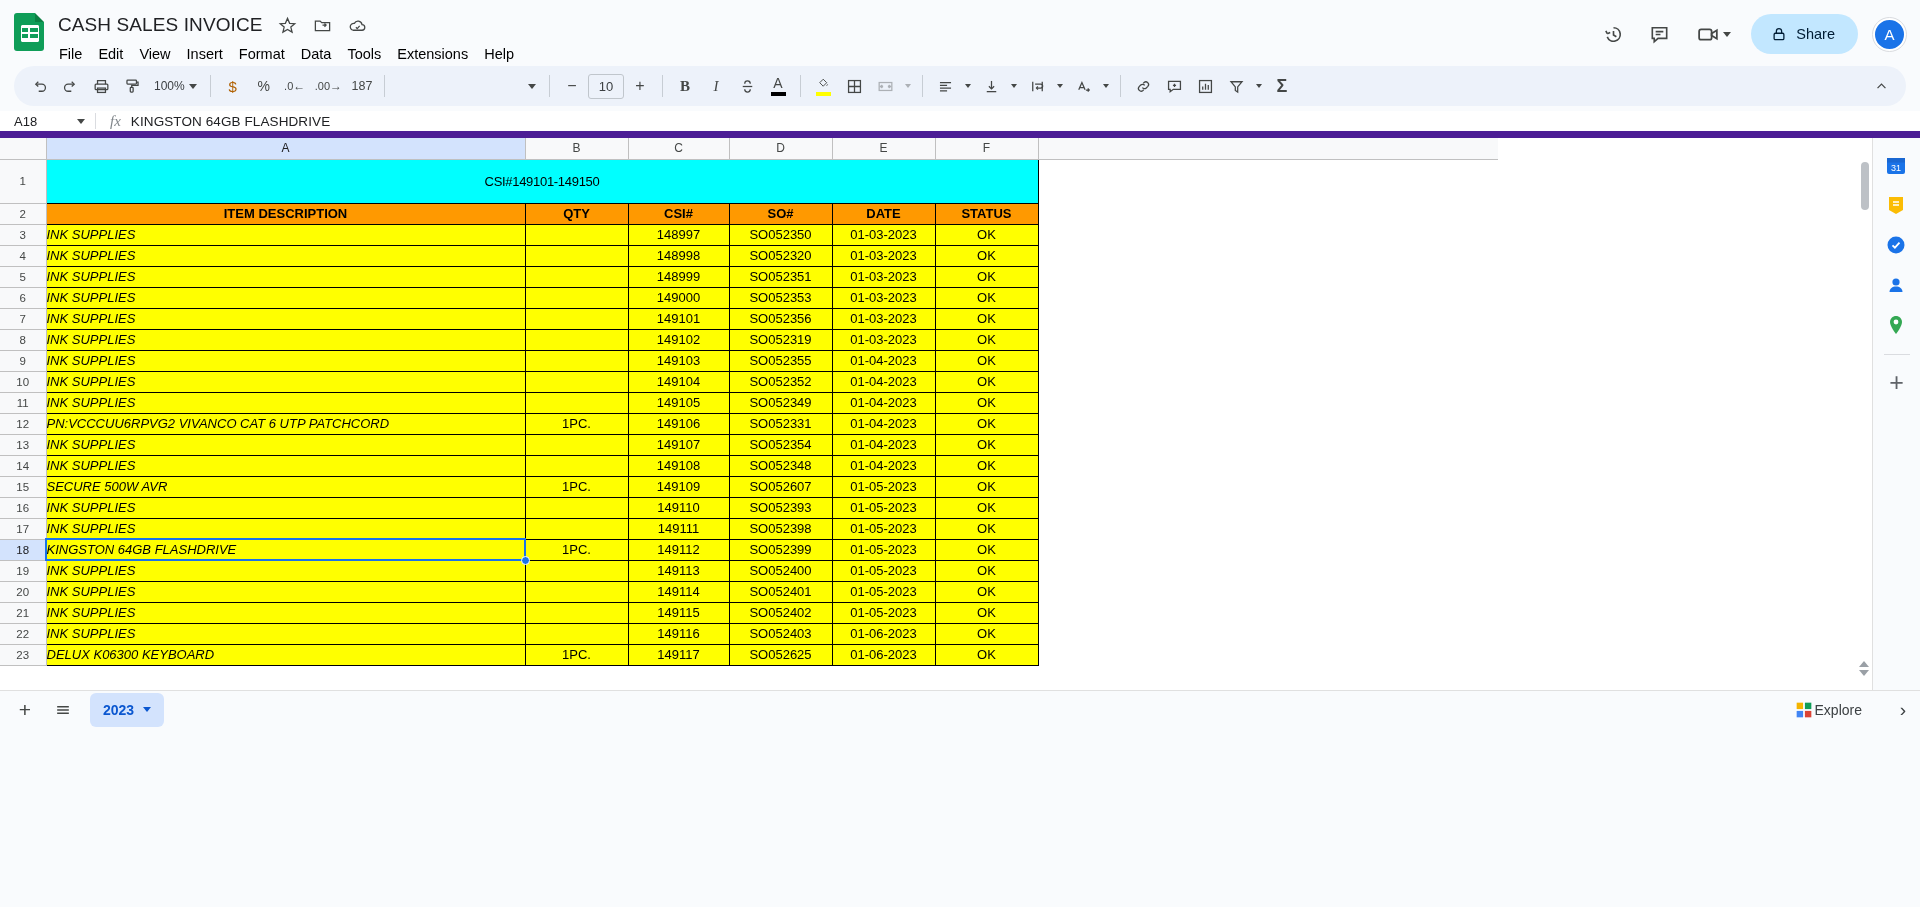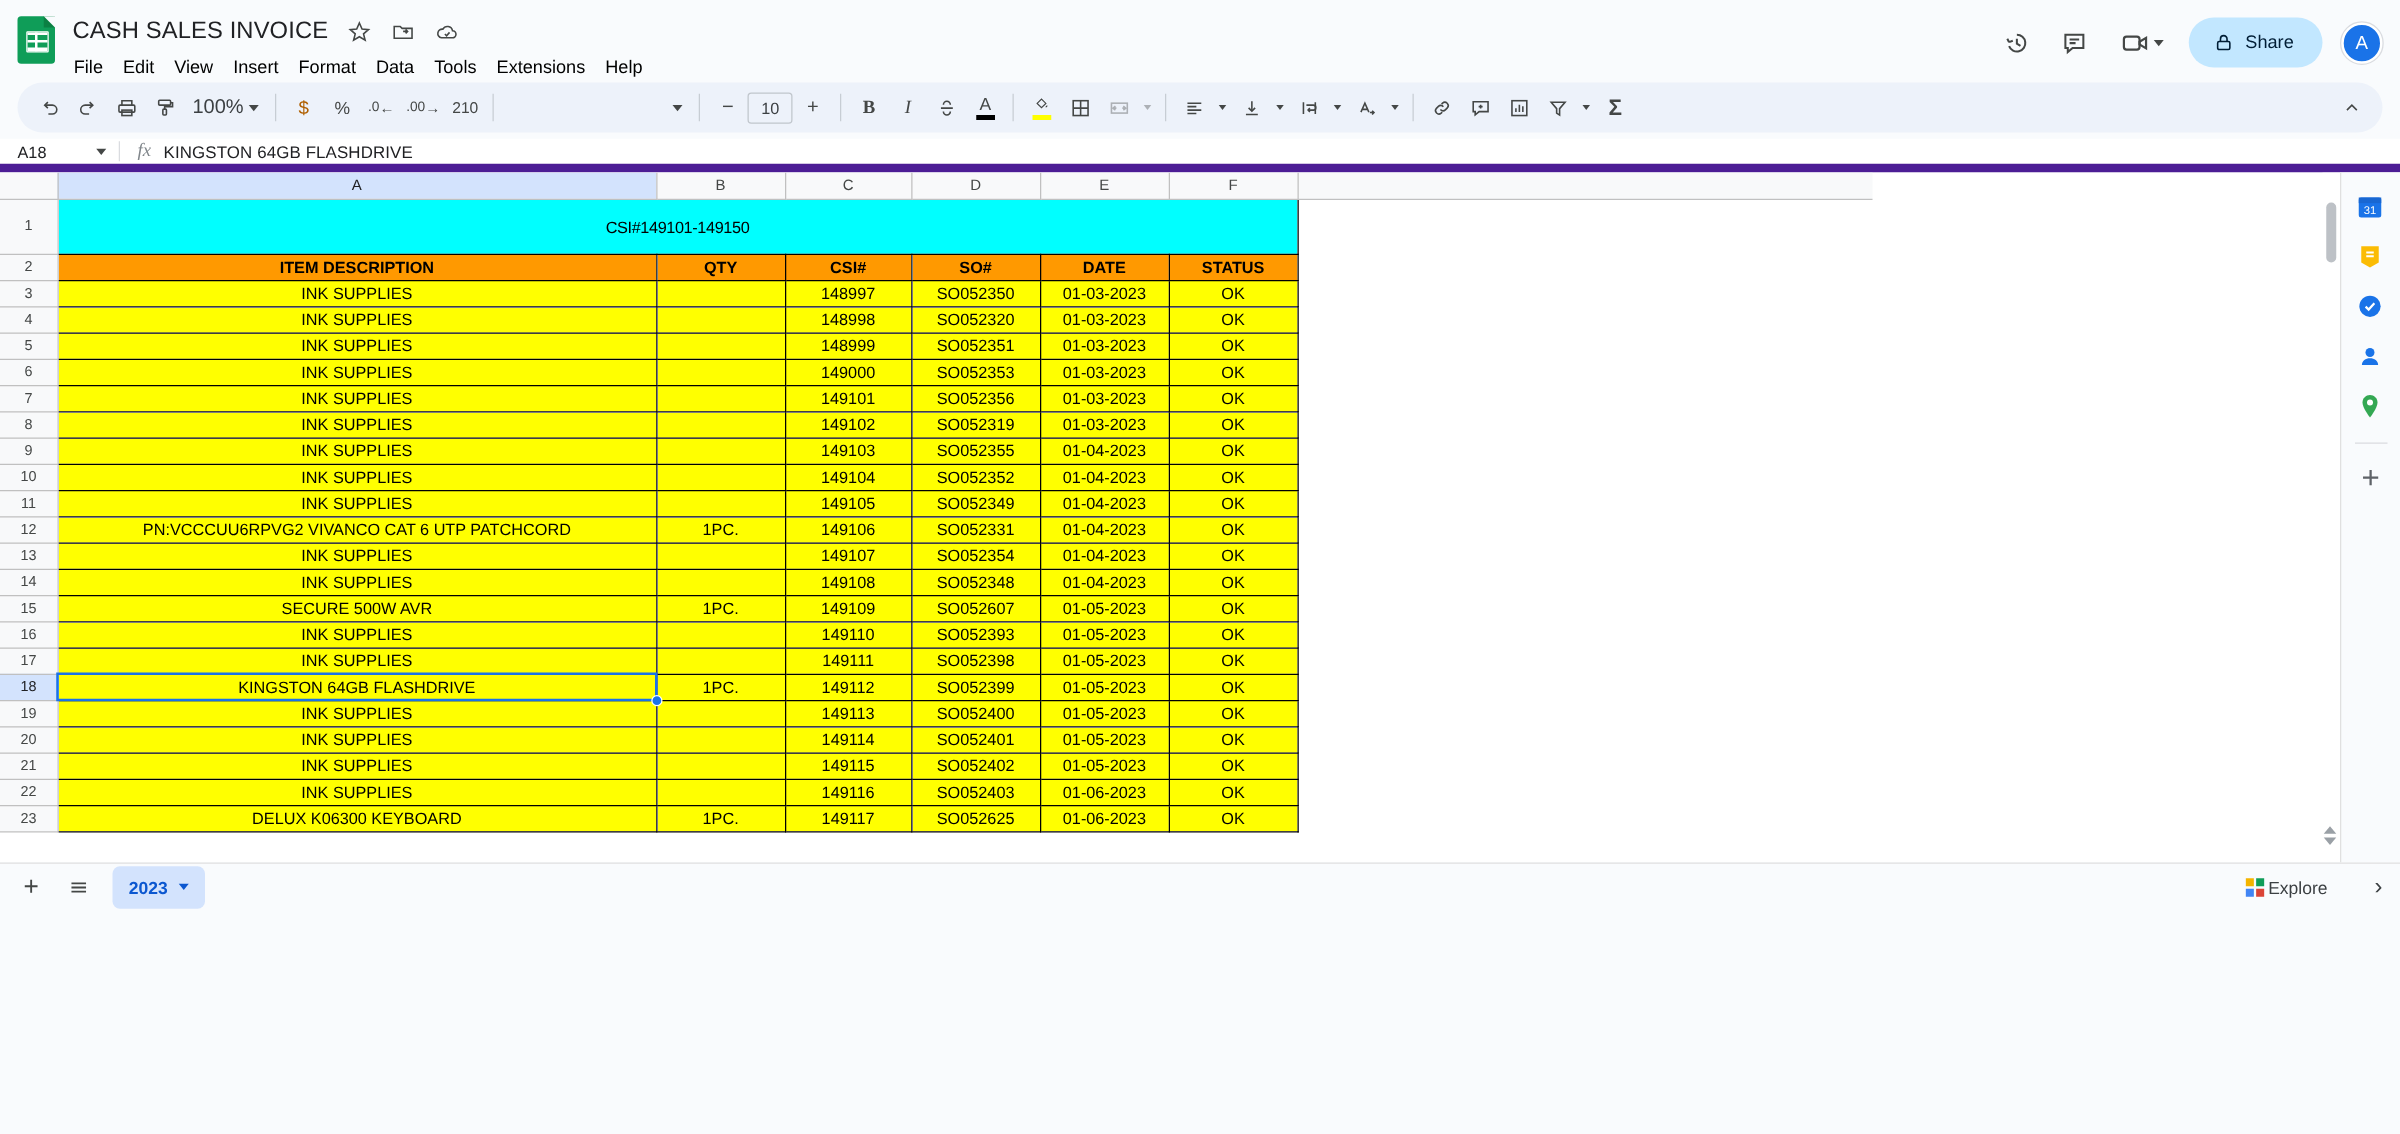--- a/index.html
+++ b/index.html
@@ -54,21 +54,21 @@
   .toolbar {
     height: 40px; background: #edf2fa; border-radius: 20px; display: flex; align-items: center;
     padding: 0 10px; gap: 1px; position: relative;
   }
   .tbtn {
     min-width: 30px; height: 30px; border-radius: 4px; display: flex; align-items: center; justify-content: center;
     cursor: pointer; color: #444746; font-size: 13px; padding: 0 4px;
   }
   .tbtn svg { width: 19px; height: 19px; fill: none; stroke: #444746; stroke-width: 1.6; }
   .tdiv { width: 1px; height: 22px; background: #c7cdd4; margin: 0 6px; }
-  .zoom-box { display: flex; align-items: center; gap: 4px; padding: 0 6px; font-size: 16px; color:#3c4043; }
+  .zoom-box { display: flex; align-items: center; gap: 4px; padding: 0 6px; font-size: 12px; color:#3c4043; }
   .caret { width: 0; height: 0; border-left: 4px solid transparent; border-right: 4px solid transparent; border-top: 5px solid #444746; }
   .caret.sm { border-left-width:3.5px; border-right-width:3.5px; border-top-width:4.5px;}
   .fs-box { width: 36px; height: 25px; border: 1px solid #c0c6cc; border-radius: 3px; display: flex; align-items: center; justify-content: center; font-size: 13px; color:#3c4043; background:#edf2fa;}
   .bold-b { font-weight: bold; font-size: 15px; font-family: "Liberation Serif", serif;}
   .ital-i { font-style: italic; font-size: 15px; font-family: "Liberation Serif", serif;}
   .underline-swatch { display:flex; flex-direction:column; align-items:center; justify-content:center; line-height:1;}
   .underline-swatch .bar { width: 15px; height: 4px; margin-top: 2px; }
   .collapse-btn { position: absolute; right: 10px; }
 
   
@@ -95,21 +95,21 @@
     width: 46px; height: 21px; background: #f8f9fa; border-right: 1px solid #c0c0c0; border-bottom: 1px solid #c0c0c0;
     font-size: 11.5px; color: #444746; text-align: center; vertical-align: middle;
   }
   td.rowhead.sel { background: #d3e3fd; color:#202124; }
   td.cell {
     height: 21px; font-size: 13px; color: #000; vertical-align: middle;
     border-right: 1px solid #000; border-bottom: 1px solid #000;
     white-space: nowrap; overflow: hidden;
   }
   td.blankcell { border: none; background: #fff; height:21px; }
-  .c-left  { text-align: center; padding-left: 4px; }
+  .c-left  { text-align: left; padding-left: 4px; font-style: italic; }
   .c-center{ text-align: center; }
   .title-cell { background: #00ffff; font-size: 27px; font-weight: normal; text-align: center; height: 44px; letter-spacing: -.3px;}
   .hdr-cell { background: #ff9900; font-weight: bold; font-size: 13px; text-align: center; height: 22px;}
   .data-cell { background: #ffff00; }
 
   
   .sel-box {
     position: absolute; border: 2px solid #1a73e8; pointer-events: none; box-sizing: border-box;
   }
   .fill-handle {
@@ -259,21 +259,21 @@
     <div class="tbtn" style="font-size:15px;color:#b06000;">$</div>
     <div class="tbtn" style="font-size:14px;">%</div>
     <div class="tbtn" style="font-size:11px;">
       <span>.0</span>
         <span style="font-size:12px;">←</span>
     </div>
     <div class="tbtn" style="font-size:11px;">
       <span>.00</span>
         <span style="font-size:12px;">→</span>
     </div>
-    <div class="tbtn" style="font-size:12.5px;">210</div>
+    <div class="tbtn" style="font-size:12.5px;">187</div>
     <div class="tdiv"></div>
     <div class="tbtn" style="min-width:150px;justify-content:flex-end;padding-right:6px;">
       <span class="caret"></span>
     </div>
     <div class="tdiv"></div>
     <div class="tbtn" style="font-size:16px;">−</div>
     <div class="fs-box">10</div>
     <div class="tbtn" style="font-size:16px;">+</div>
     <div class="tdiv"></div>
     <div class="tbtn bold-b">B</div>

